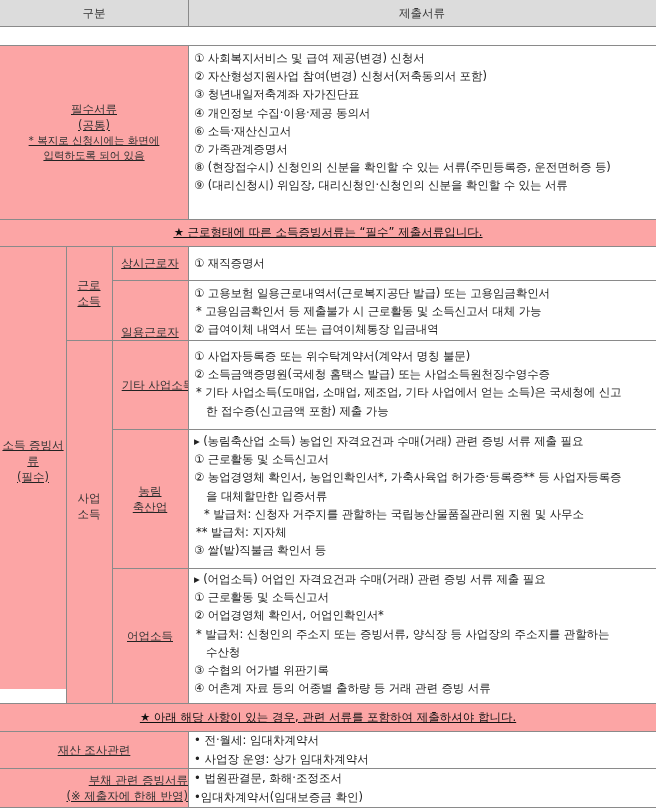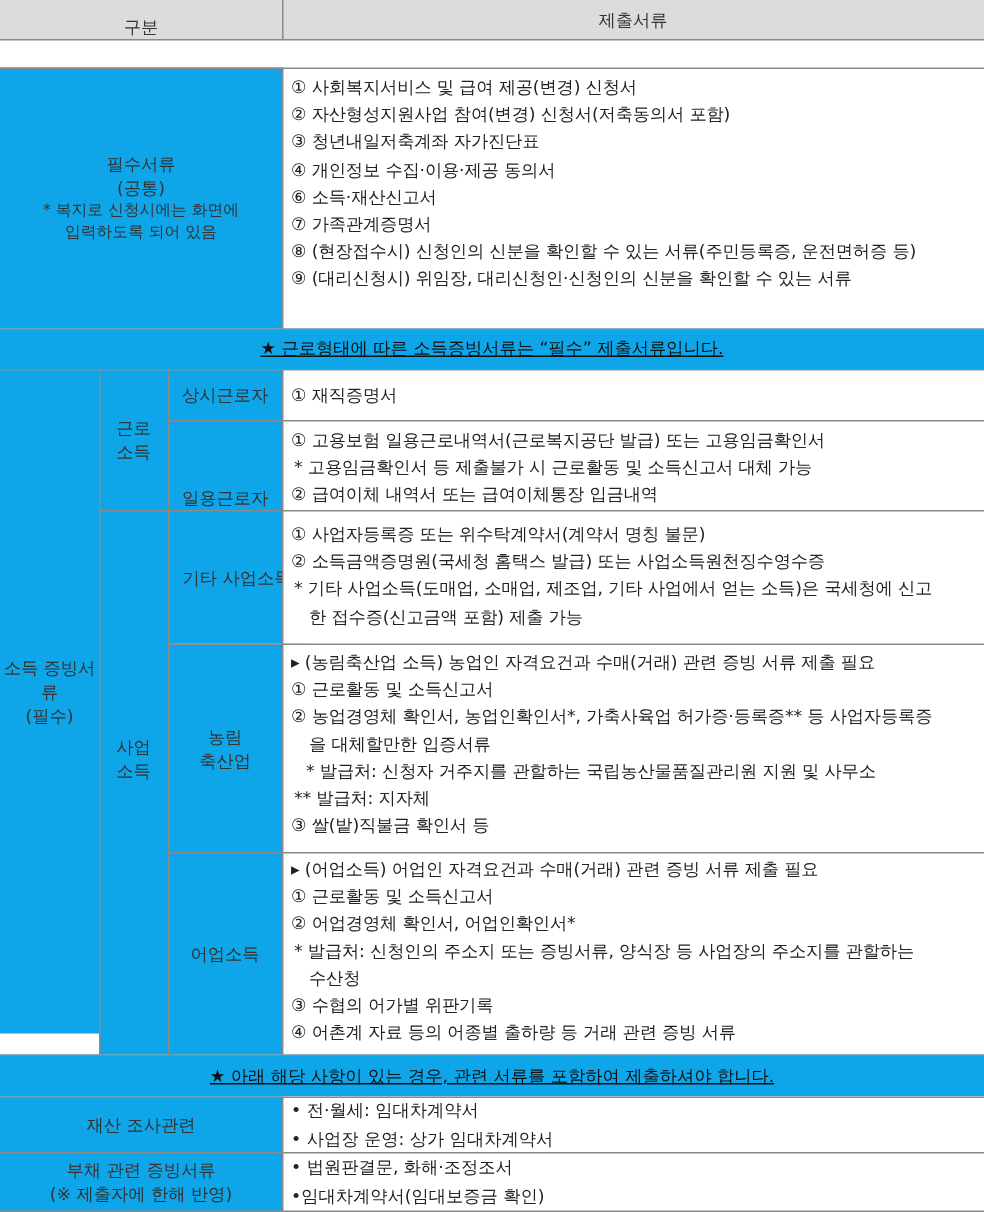--- a/index.html
+++ b/index.html
@@ -1,38 +1,38 @@
 <!DOCTYPE html>
 <html><head>
 <meta charset="utf-8">
 <style>
   html, body { margin: 0; padding: 0; background: #ffffff; }
   body { width: 656px; height: 808px; overflow: hidden; font-family: "DejaVu Sans", "Liberation Sans", sans-serif; color: #222; }
   .page { position: relative; width: 656px; height: 808px; }
   .cell { position: absolute; box-sizing: border-box; }
-  .gray { background: #0ea5e9; }
+  .gray { background: #fca5a5; text-decoration: underline; }
   .hdr { background: #dcdcdc; }
   .center { display: flex; align-items: center; justify-content: center; text-align: center; flex-direction: column; }
   .label { font-size: 11.5px; line-height: 16px; color: #333; }
   .content { background: #fff; padding: 3px 0 0 6px; font-size: 11.5px; color: #222; }
   .line { height: 18.2px; line-height: 18.2px; white-space: nowrap; letter-spacing: -0.1px; }
   .line.indent { padding-left: 12px; }
   .line.note { padding-left: 2px; }
   .hline { position: absolute; height: 1px; background: #8a8a8a; }
   .vline { position: absolute; width: 1px; background: #8a8a8a; }
   .banner { font-size: 11.5px; text-decoration: underline; color: #111; }
   .small { font-size: 10.5px; line-height: 15px; }
   .bullet-line { height: 18.5px; line-height: 18.5px; white-space: nowrap; }
 </style>
 </head>
 <body>
 
 <div class="page">
 
-  <div class="cell hdr center" style="left:0;top:0;width:188px;height:26px;justify-content:flex-end;">
+  <div class="cell hdr center" style="left:0;top:0;width:188px;height:26px;">
     <span class="label">구분</span>
   </div>
   <div class="cell hdr center" style="left:188px;top:0;width:468px;height:26px;">
     <span class="label">제출서류</span>
   </div>
   <div class="vline" style="left:188px;top:0;height:26px;"></div>
 
   <div class="cell gray center" style="left:0;top:45px;width:188px;height:174px;">
     <div class="label">필수서류</div>
     <div class="label">(공통)</div>
@@ -130,21 +130,21 @@
   </div>
 
   <div class="cell gray center" style="left:0;top:731px;width:188px;height:37px;">
     <span class="label">재산 조사관련</span>
   </div>
   <div class="cell content" style="left:188px;top:731px;width:468px;height:37px;padding-top:0;">
     <div class="bullet-line">• 전·월세: 임대차계약서</div>
     <div class="bullet-line">• 사업장 운영: 상가 임대차계약서</div>
   </div>
 
-  <div class="cell gray center" style="left:0;top:768px;width:188px;height:40px;">
+  <div class="cell gray center" style="left:0;top:768px;width:188px;height:40px;align-items:flex-end;">
     <div class="label">부채 관련 증빙서류</div>
     <div class="label">(※ 제출자에 한해 반영)</div>
   </div>
   <div class="cell content" style="left:188px;top:768px;width:468px;height:40px;padding-top:1px;">
     <div class="bullet-line">• 법원판결문, 화해·조정조서</div>
     <div class="bullet-line">•임대차계약서(임대보증금 확인)</div>
   </div>
 
   <div class="hline" style="left:0;top:26px;width:656px;"></div>
   <div class="hline" style="left:0;top:45px;width:656px;"></div>

